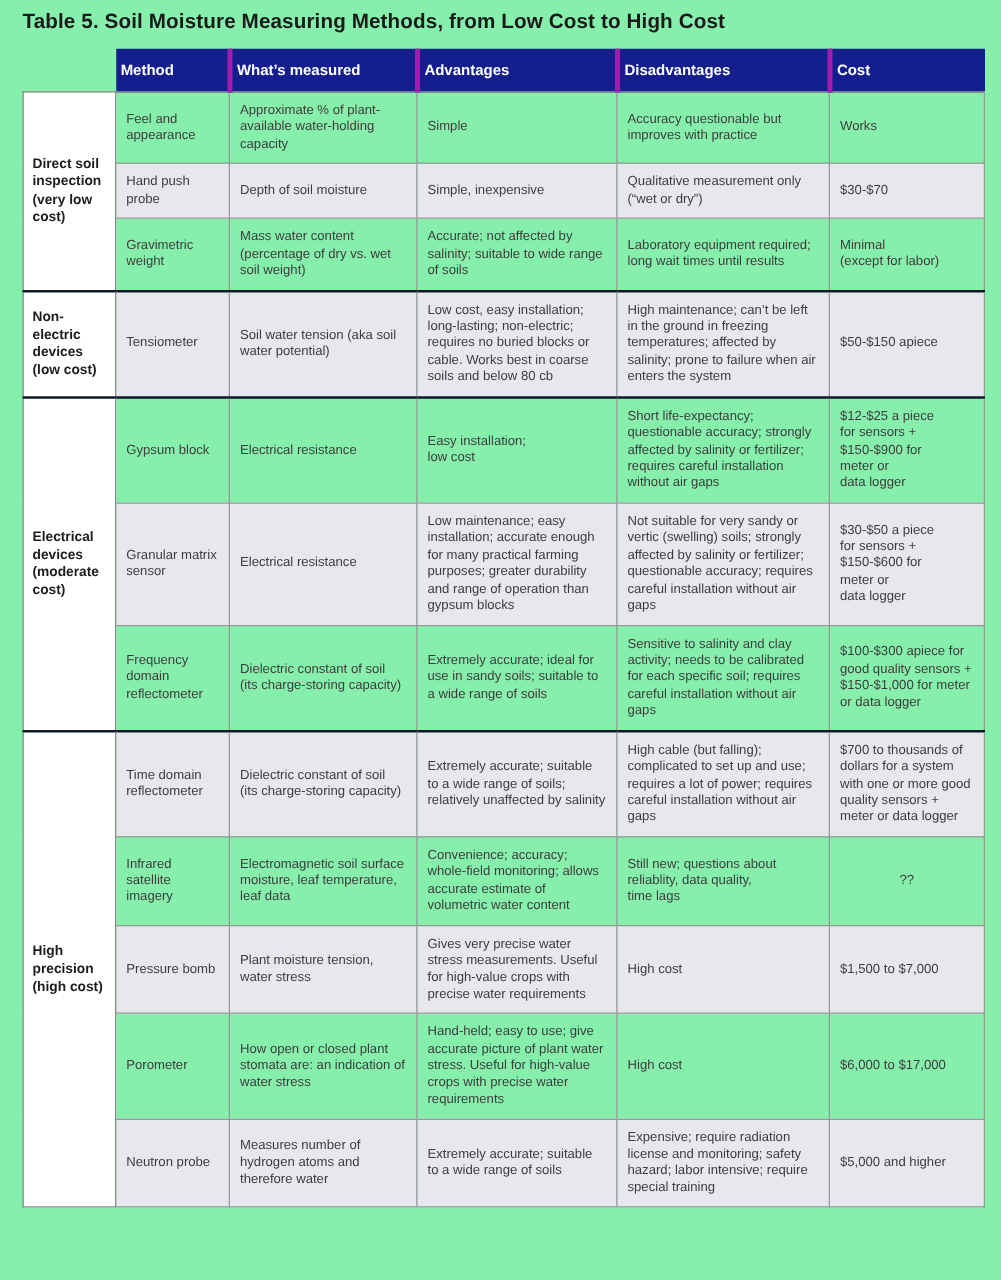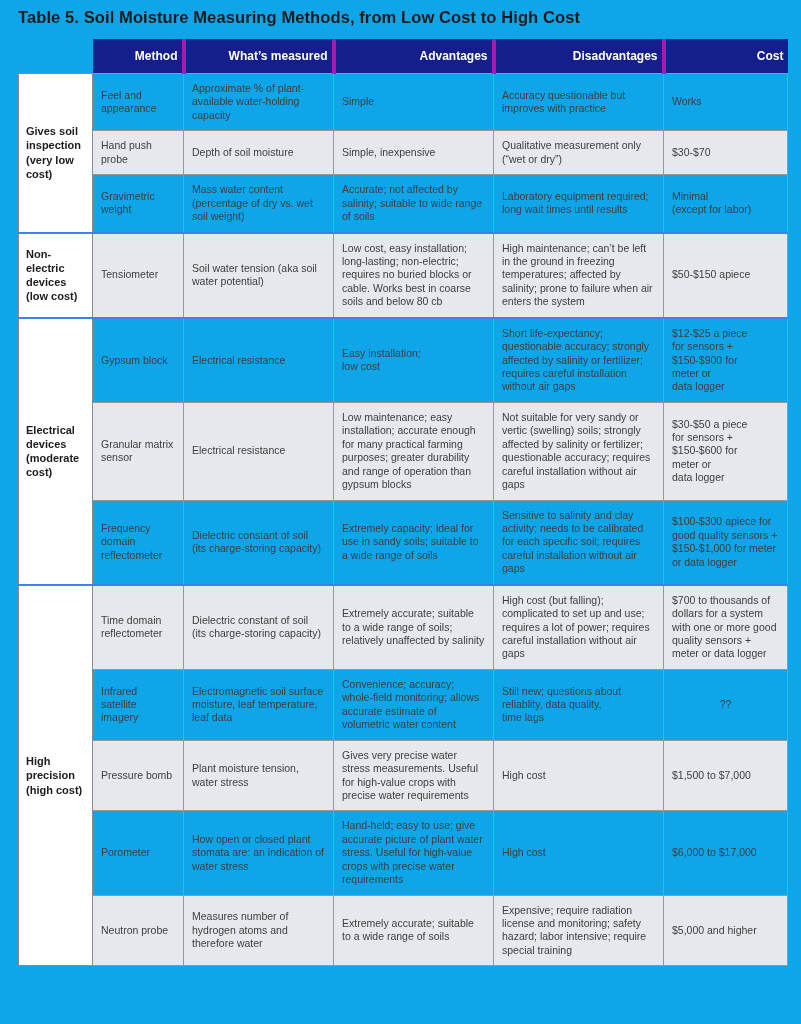--- a/index.html
+++ b/index.html
@@ -4,21 +4,21 @@
 <style>
   html, body {
     margin: 0;
     padding: 0;
     background: #ffffff;
     font-family: "Liberation Sans", "DejaVu Sans", sans-serif;
   }
   .page {
     width: 801px;
     min-height: 1024px;
-    background: #0ea5e9;
+    background: #86efac;
     box-sizing: border-box;
     padding: 8px 10px 10px 18px;
   }
   .page-title {
     font-size: 16.5px;
     font-weight: 700;
     color: #1a1a1a;
     margin: 0 0 12px 0;
     letter-spacing: 0.1px;
   }
@@ -32,21 +32,21 @@
   table.soil-table col.c-measured { width: 150px; }
   table.soil-table col.c-adv { width: 160px; }
   table.soil-table col.c-dis { width: 170px; }
   table.soil-table col.c-cost { width: 124px; }
 
   thead th {
     background: var(--header-bg, #141e8c);
     color: var(--header-text, #ffffff);
     font-size: 12px;
     font-weight: 700;
-    text-align: right;
+    text-align: left;
     padding: 10px 4px;
     border: 0;
   }
   thead th.corner {
     background: transparent;
     border: 0;
   }
   thead th.colhead + th.colhead {
     border-left: 4px solid #a21caf;
   }
@@ -70,21 +70,21 @@
     font-size: 11px;
     line-height: 1.3;
     font-weight: 700;
     color: #1c1c1c;
     text-align: left;
     vertical-align: middle;
     padding: 6px 5px 6px 7px;
     overflow-wrap: break-word;
   }
   tr.shaded td { background: var(--row-shade, #e7e8ed); }
-  tr.sec td, tr.sec th.group-cell { border-top: 2px solid #3b82f6; margin-top: 11px; }
+  tr.sec td, tr.sec th.group-cell { border-top: 2px solid #0f172a; margin-top: 11px; }
   td.center { text-align: center; }
 </style>
 </head>
 <body>
 
 <div class="page">
   <h1 class="page-title">Table 5. Soil Moisture Measuring Methods, from Low Cost to High Cost</h1>
 
   <table class="soil-table">
     <colgroup>
@@ -100,21 +100,21 @@
         <th class="corner"></th>
         <th class="colhead">Method</th>
         <th class="colhead">What’s measured</th>
         <th class="colhead">Advantages</th>
         <th class="colhead">Disadvantages</th>
         <th class="colhead">Cost</th>
       </tr>
     </thead>
     <tbody>
         <tr>
-          <th class="group-cell" rowspan="3">Gives soil inspection (very low cost)</th>
+          <th class="group-cell" rowspan="3">Direct soil inspection (very low cost)</th>
           <td>Feel and appearance</td>
           <td>Approximate % of plant-available water-holding capacity</td>
           <td>Simple</td>
           <td>Accuracy questionable but improves with practice</td>
           <td>Works</td>
         </tr>
         <tr class="shaded">
           <td>Hand push probe</td>
           <td>Depth of soil moisture</td>
           <td>Simple, inexpensive</td>
@@ -157,30 +157,30 @@
           <td>Not suitable for very sandy or vertic (swelling) soils; strongly affected by salinity or fertilizer; questionable accuracy; requires careful installation without air gaps</td>
           <td>$30-$50 a piece
 for sensors +
 $150-$600 for
 meter or
 data logger</td>
         </tr>
         <tr>
           <td>Frequency domain reflectometer</td>
           <td>Dielectric constant of soil (its charge-storing capacity)</td>
-          <td>Extremely capacity; ideal for use in sandy soils; suitable to a wide range of soils</td>
+          <td>Extremely accurate; ideal for use in sandy soils; suitable to a wide range of soils</td>
           <td>Sensitive to salinity and clay activity; needs to be calibrated for each specific soil; requires careful installation without air gaps</td>
           <td>$100-$300 apiece for good quality sensors + $150-$1,000 for meter or data logger</td>
         </tr>
         <tr class="shaded sec">
           <th class="group-cell" rowspan="5">High precision (high cost)</th>
           <td>Time domain reflectometer</td>
           <td>Dielectric constant of soil (its charge-storing capacity)</td>
           <td>Extremely accurate; suitable to a wide range of soils; relatively unaffected by salinity</td>
-          <td>High cost (but falling); complicated to set up and use; requires a lot of power; requires careful installation without air gaps</td>
+          <td>High cable (but falling); complicated to set up and use; requires a lot of power; requires careful installation without air gaps</td>
           <td>$700 to thousands of dollars for a system with one or more good quality sensors + meter or data logger</td>
         </tr>
         <tr>
           <td>Infrared satellite imagery</td>
           <td>Electromagnetic soil surface moisture, leaf temperature, leaf data</td>
           <td>Convenience; accuracy; whole-field monitoring; allows accurate estimate of volumetric water content</td>
           <td>Still new; questions about reliablity, data quality,
 time lags</td>
           <td class="center">??</td>
         </tr>

